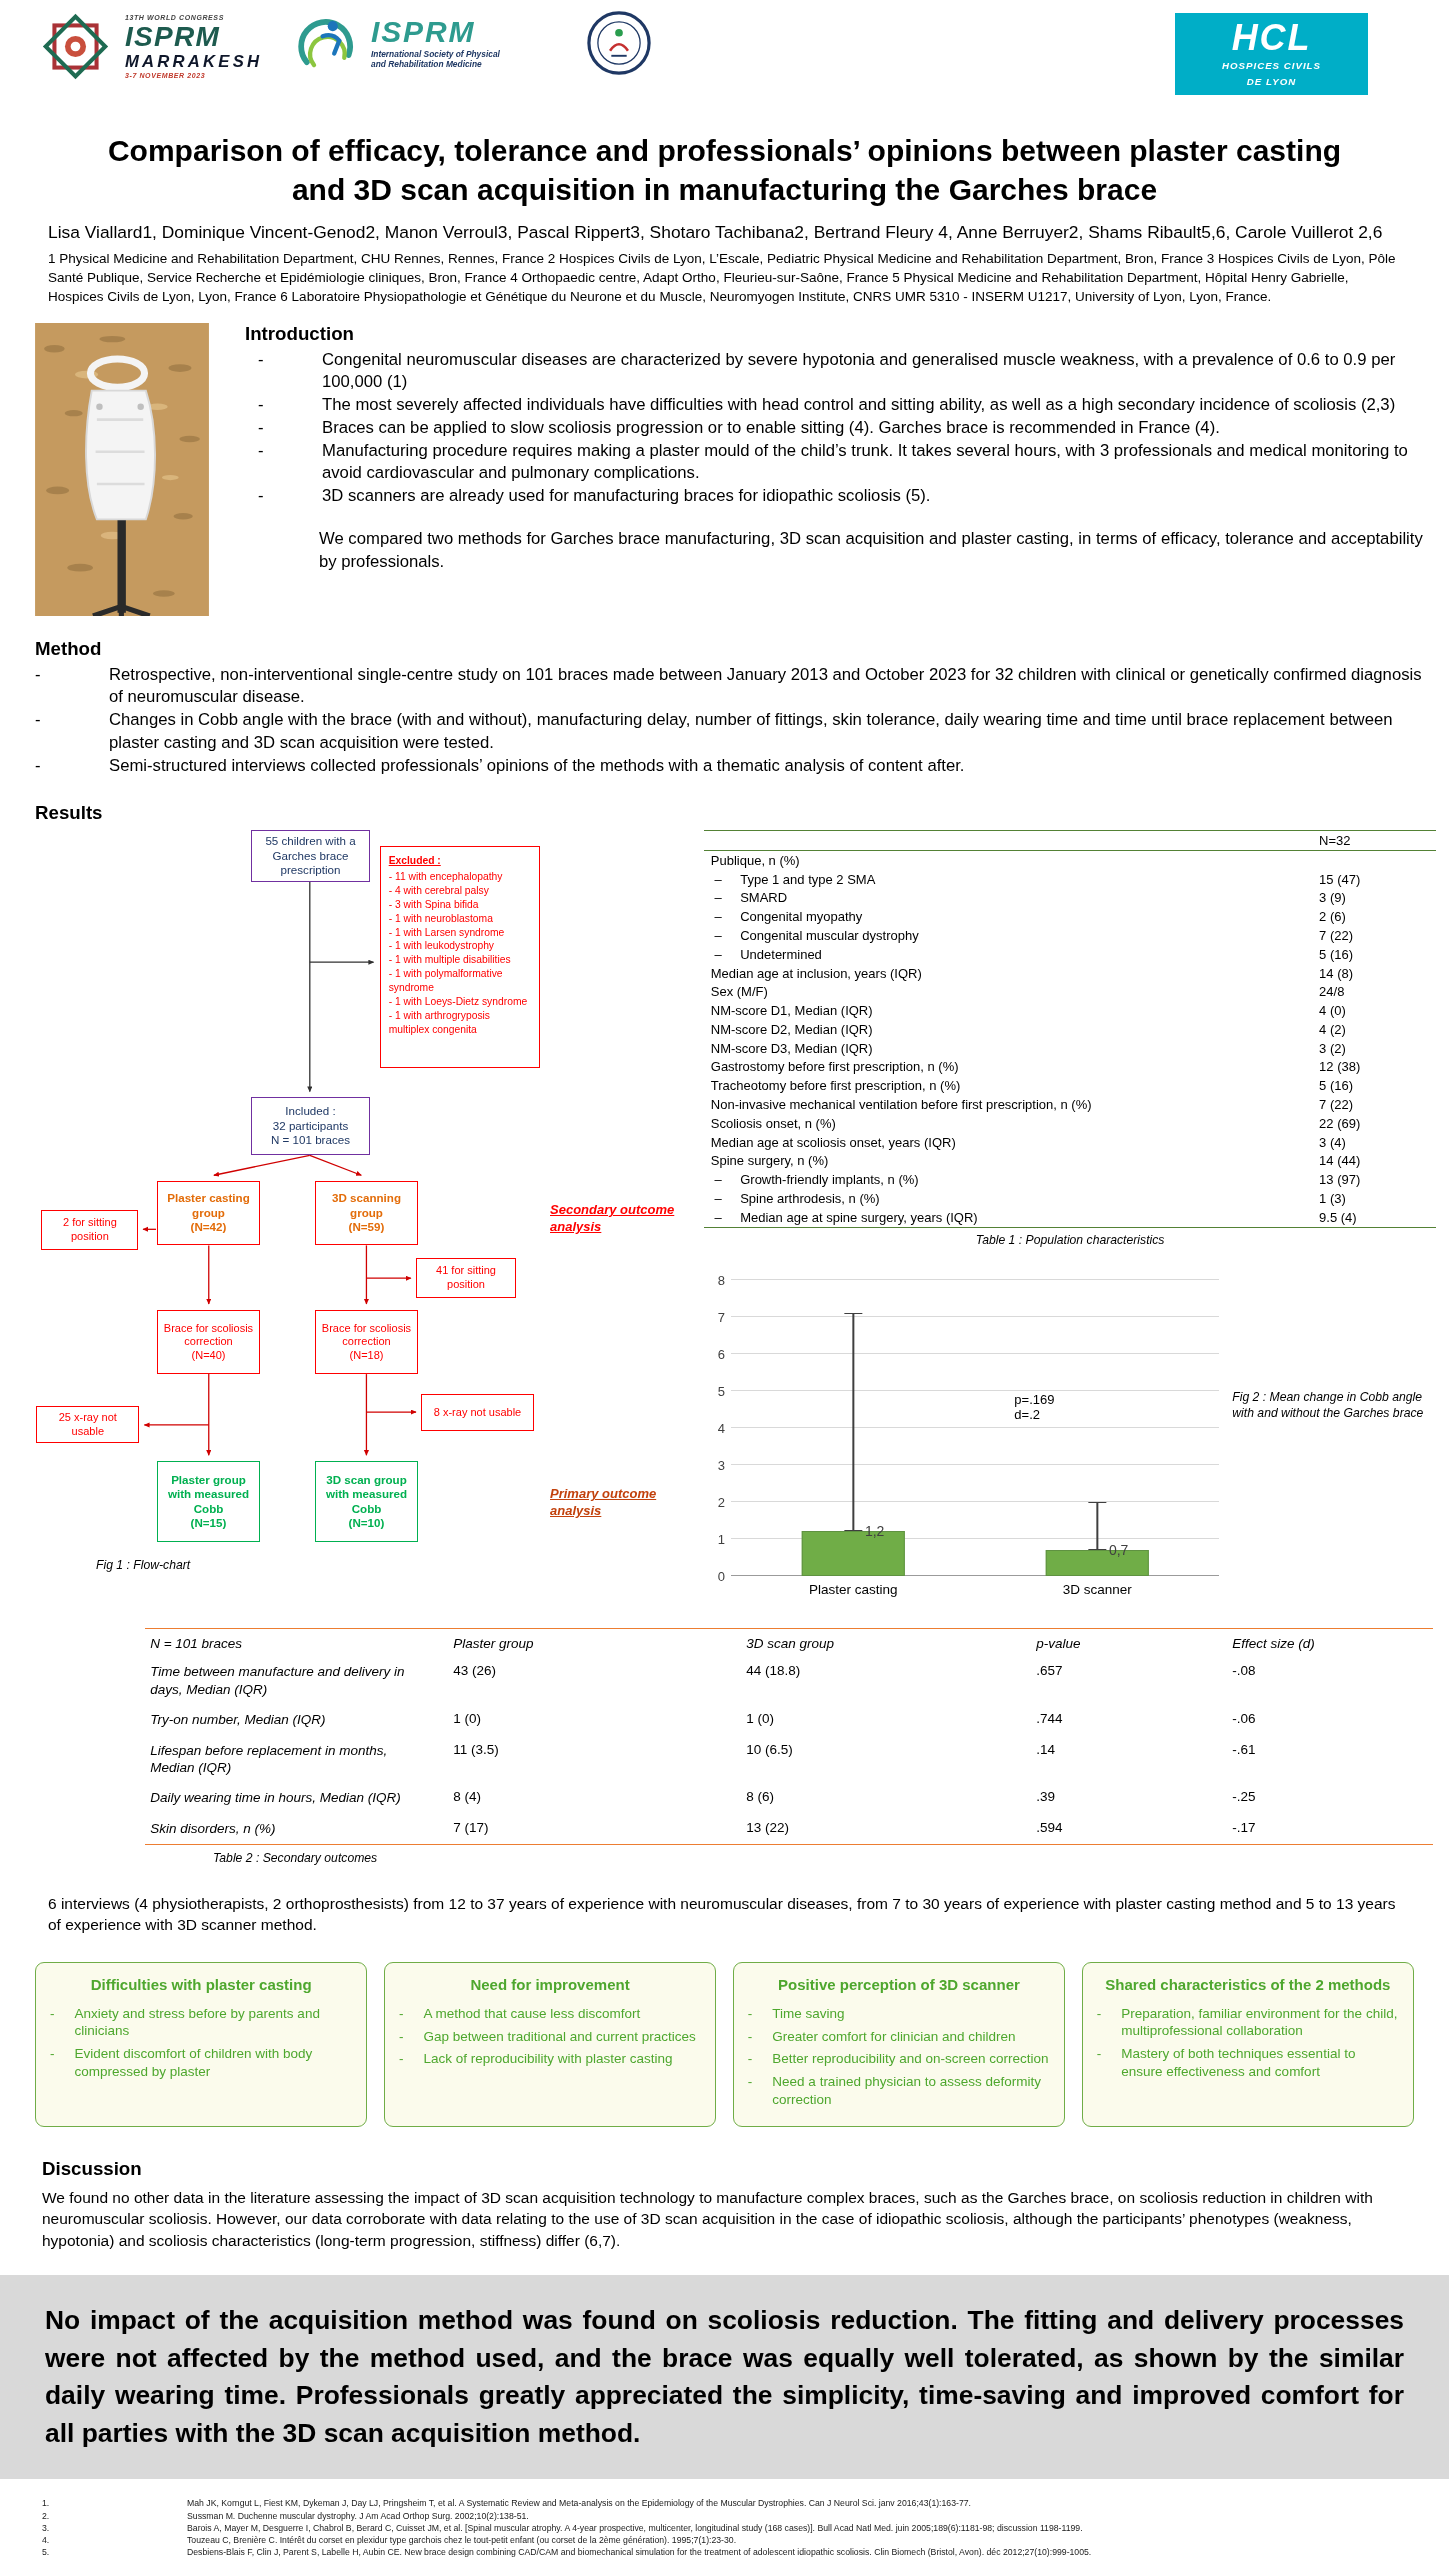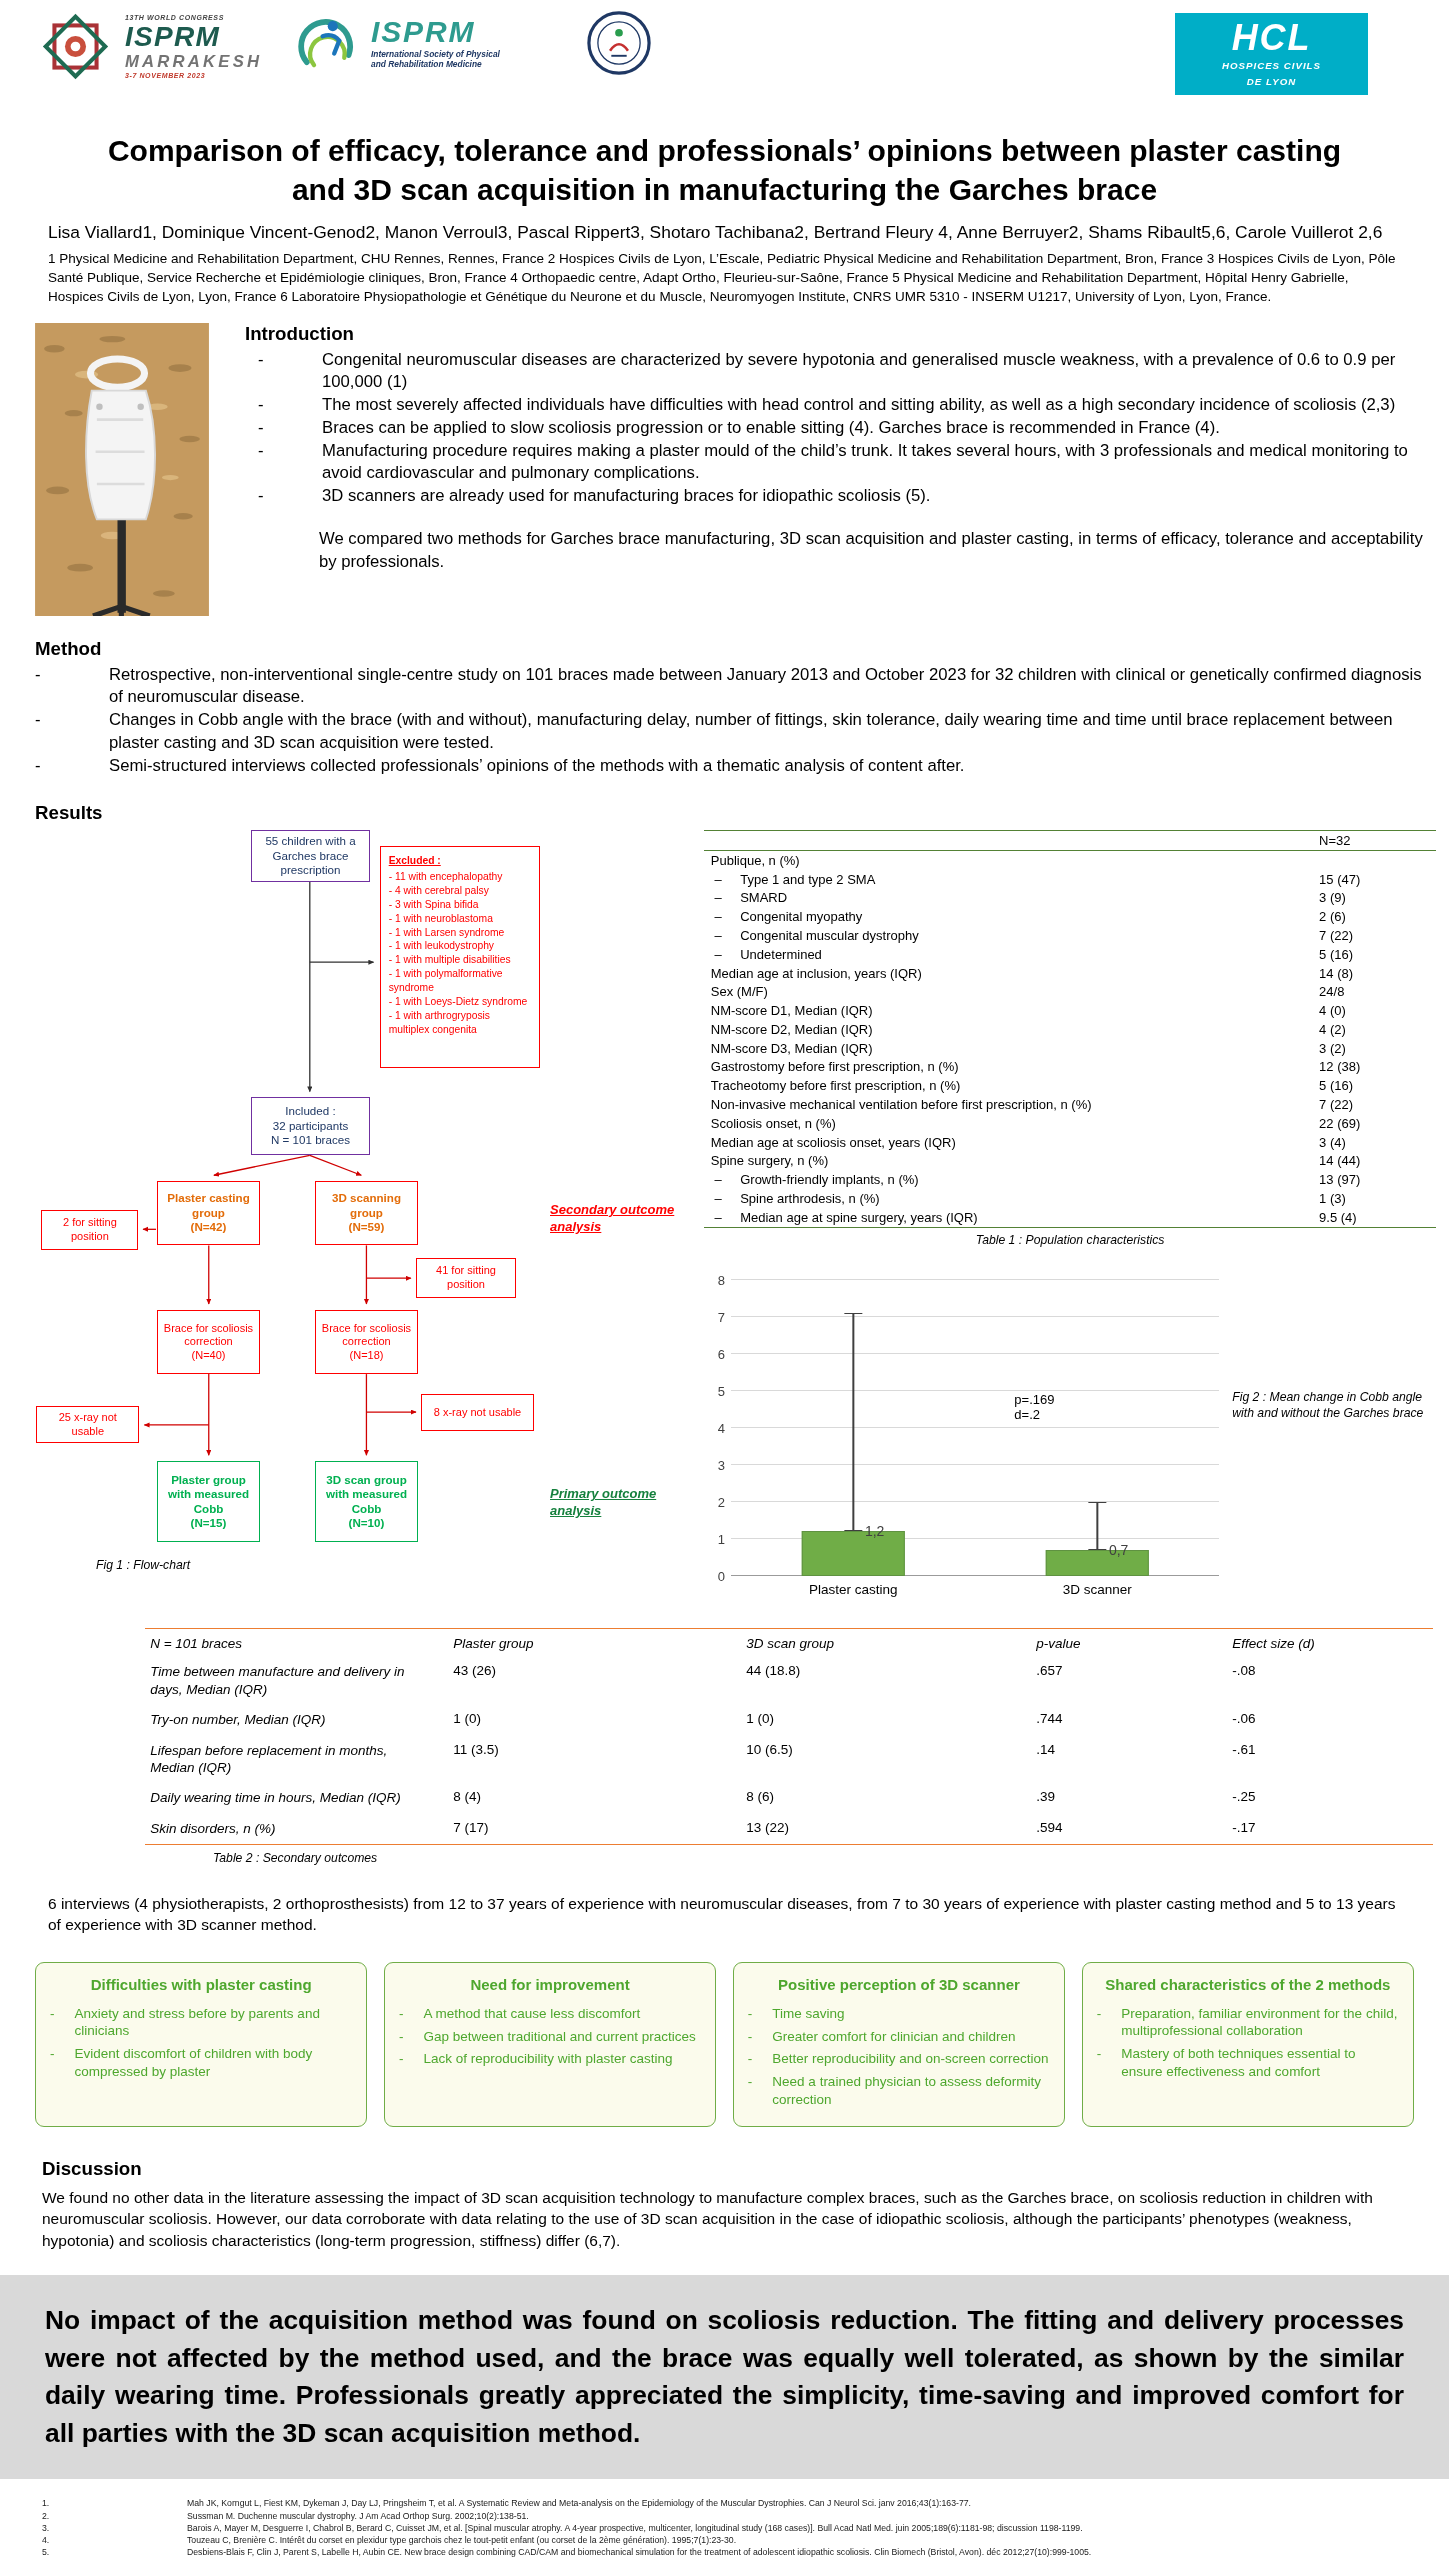--- a/index.html
+++ b/index.html
@@ -6,21 +6,21 @@
   html,body { background:#ffffff; }
   body { width:1449px; font-family:"Liberation Sans", sans-serif; color:#000; }
   .poster { position:relative; width:1449px; min-height:2576px; background:#fff; overflow:hidden; }
 
   
   .top { position:relative; height:119px; padding:6px 35px 0 35px; display:flex; gap:29px; align-items:flex-start;font-style:italic; }
   .logo-congress { display:flex; gap:9px; align-items:center; }
   .congress-text { display:flex; flex-direction:column; line-height:1.12; }
   .c-line1 { font-size:7px; font-weight:bold; letter-spacing:0.6px; color:#444; }
   .c-name { font-size:28px; font-weight:bold; color:#1e5b4f; letter-spacing:1.3px; }
-  .c-city { font-size:16.7px; font-weight:bold; color:#737373; letter-spacing:3.2px; }
+  .c-city { font-size:16.7px; font-weight:bold; color:#0f172a; letter-spacing:3.2px; }
   .c-dates { font-size:7px; font-weight:bold; color:#c0392b; letter-spacing:0.6px; }
   .logo-isprm { display:flex; gap:7.7px; align-items:center; }
   .i-name { font-size:30px; font-weight:bold; color:#2e9b8f; letter-spacing:1.9px; }
   .i-sub { font-size:8.4px; font-weight:bold; color:#1f3864; line-height:1.25; }
   .logo-somareh { margin-left:58px; margin-top:5.2px; }
   .logo-hcl { position:absolute; right:81px; top:13px; width:193px; height:82px; background:#00aec7; color:#fff;
               display:flex; flex-direction:column; align-items:center; justify-content:center; }
   .hcl-name { font-size:36px; font-weight:bold; letter-spacing:1.9px; line-height:1; }
   .hcl-sub { font-size:9.7px; font-weight:bold; letter-spacing:1px; margin-top:3.9px; line-height:1.2; }
 
@@ -56,21 +56,21 @@
             white-space:pre-line; display:flex; align-items:center; justify-content:center; padding:3.9px 5.2px; line-height:1.25; }
   .fc-purple { border-color:#7030a0; color:#1f3864; }
   .fc-red { border-color:#ff0000; color:#ff0000; font-size:11px; }
   .fc-group { border-color:#ff0000; color:#e36c09; font-weight:bold; }
   .fc-green { border-color:#00b050; color:#00b050; font-weight:bold; }
   .fc-excluded { position:absolute; border:1.3px solid #ff0000; color:#ff0000; background:#fff; padding:6.4px 7.7px; font-size:10.3px; line-height:1.35; text-align:left; }
   .exc-title { font-weight:bold; text-decoration:underline; margin-bottom:2.6px; }
   .exc-item::before { content:"- "; }
   .fc-note { position:absolute; width:129px; font-size:13px; font-weight:bold; font-style:italic; text-decoration:underline; line-height:1.3; }
   .fc-note.red { color:#ff0000; }
-  .fc-note.green { color:#15803d; }
+  .fc-note.green { color:#c2410c; }
   .caption { font-style:italic; font-size:12.2px; }
   .fc-caption { position:absolute; left:61px; top:728px; }
 
   
   .results-right { flex:1; }
   .table1 { border-top:1.3px solid #538135; border-bottom:1.3px solid #538135; font-size:13px; }
   .t1-row { display:grid; grid-template-columns:1fr 113px; padding:1.9px 3.9px; }
   .t1-head { border-bottom:1.3px solid #538135; }
   .t1-label { padding-left:2.6px; }
   .t1-row.indent .t1-label { padding-left:32px; position:relative; }

